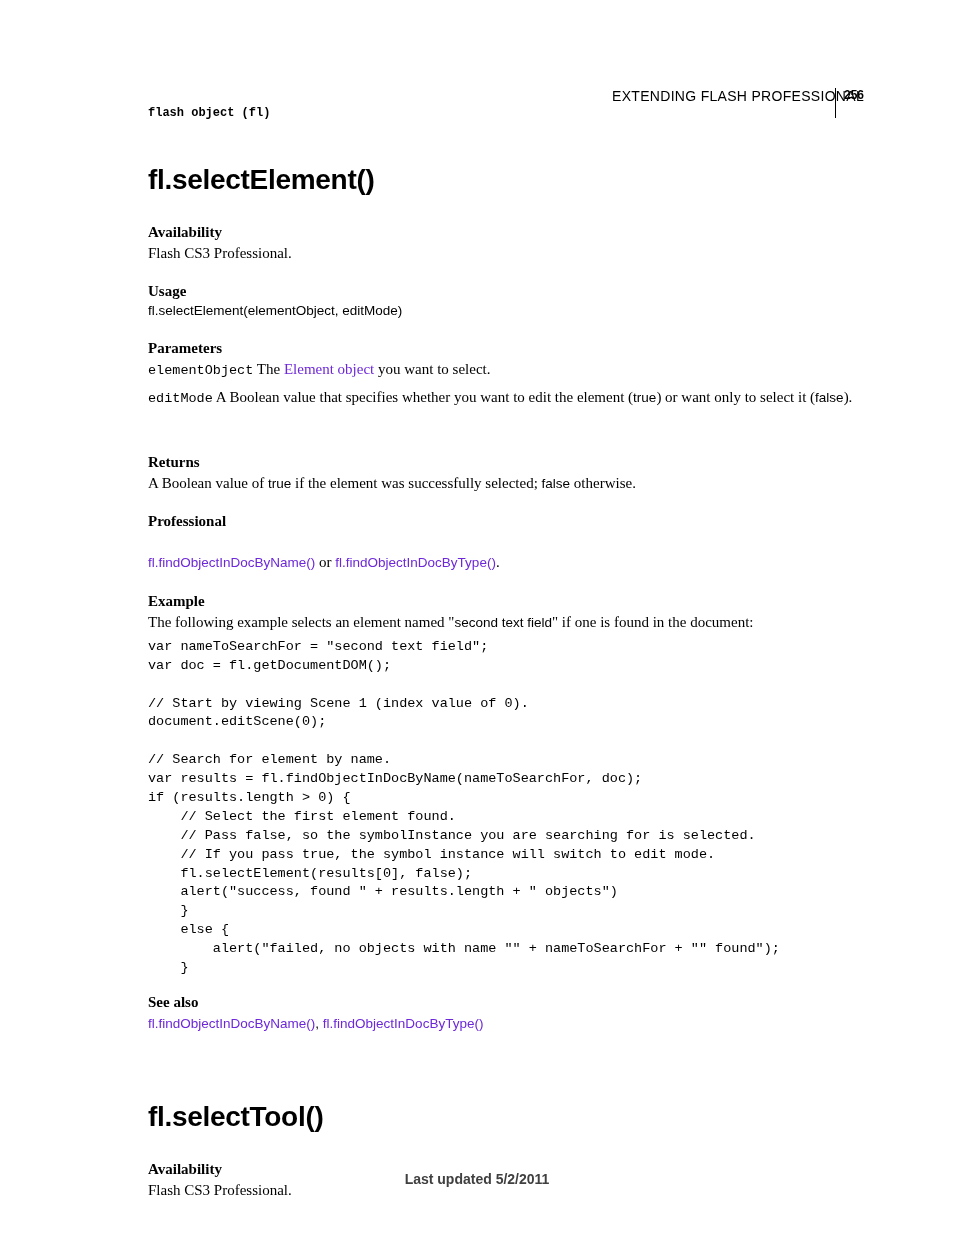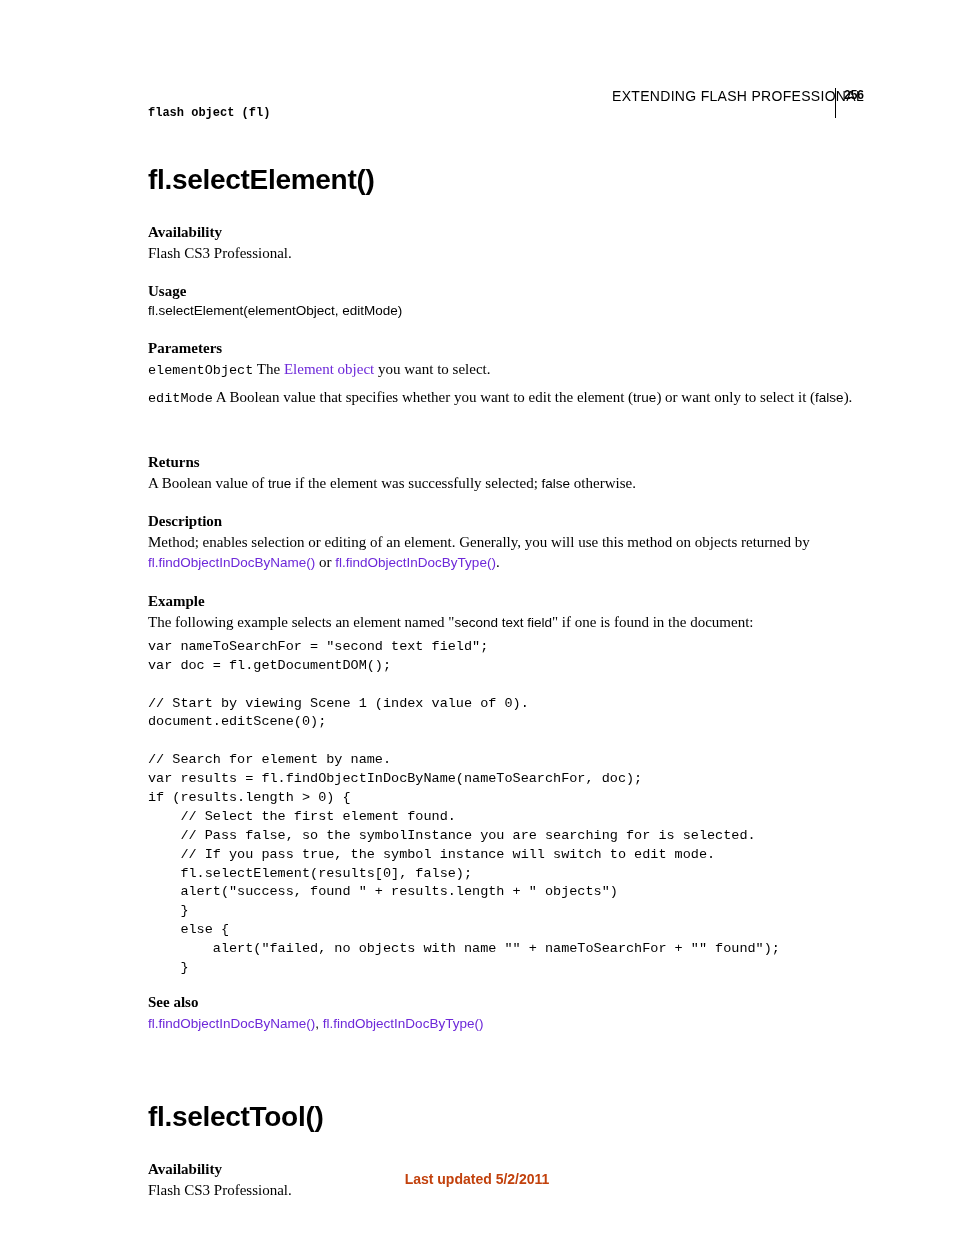--- a/index.html
+++ b/index.html
@@ -92,21 +92,21 @@
   }
   .footer {
     position: absolute;
     bottom: 48px;
     left: 0;
     width: 100%;
     text-align: center;
     font-family: "Myriad Pro", "Helvetica Neue", Arial, sans-serif;
     font-size: 14px;
     font-weight: 600;
-    color: #c2410c;
+    color: #404040;
   }
   .gap-lg { height: 26px; }
   .gap-xl { height: 48px; }
 </style>
 </head>
 <body>
 
 <div class="page">
 
   <div class="page-num-rule"></div>
@@ -131,23 +131,23 @@
     <span class="mono-bold">editMode</span><span>  A Boolean value that specifies whether you want to edit the element (</span><span class="mono">true</span><span>) or want only to select it (</span><span class="mono">false</span><span>).</span>
   </p>
 
   <div class="gap-lg"></div>
 
   <h3 class="section-label">Returns</h3>
   <p class="body">
     <span>A Boolean value of </span><span class="mono">true</span><span> if the element was successfully selected; </span><span class="mono">false</span><span> otherwise.</span>
   </p>
 
-  <h3 class="section-label">Description</h3>
+  <h3 class="section-label">Professional</h3>
   <p class="body">
-    <span>Method; enables selection or editing of an element. Generally, you will use this method on objects returned by </span><br>
+    <br>
     <a class="link mono" href="#">fl.findObjectInDocByName()</a><span> or </span><a class="link mono" href="#">fl.findObjectInDocByType()</a><span>.</span>
   </p>
 
   <h3 class="section-label">Example</h3>
   <p class="tight">
     <span>The following example selects an element named "</span><span class="mono">second text field</span><span>" if one is found in the document:</span>
   </p>
   <pre class="code">var nameToSearchFor = "second text field";
 var doc = fl.getDocumentDOM();
 

